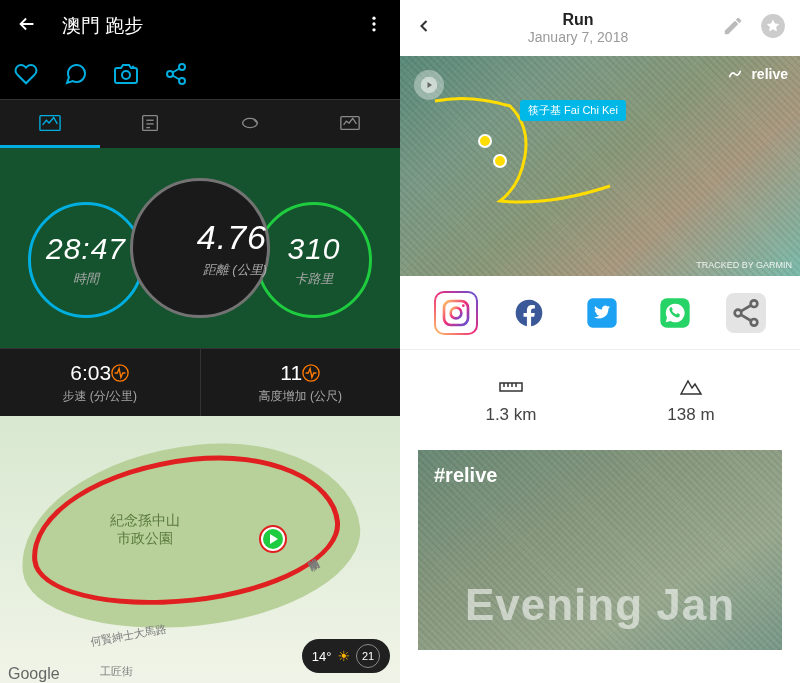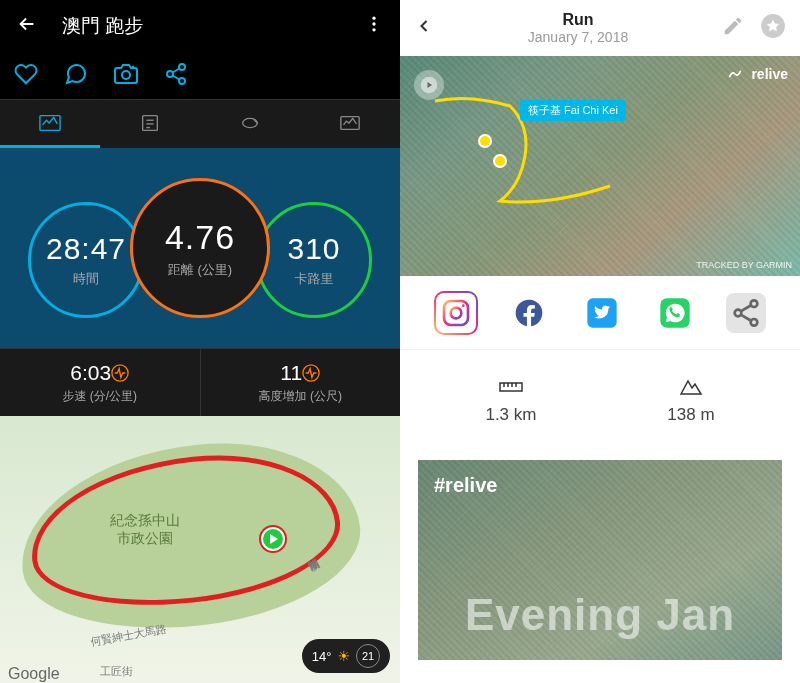--- a/index.html
+++ b/index.html
@@ -10,23 +10,23 @@
     
     .garmin-header { height: 52px; background: #000; display: flex; align-items: center; padding: 0 16px; color: #fff; }
     .garmin-header .title { font-size: 19px; font-weight: 400; margin-left: 24px; flex: 1; }
     .garmin-social { height: 48px; background: #000; display: flex; align-items: center; padding: 0 14px; gap: 26px; border-bottom: 1px solid #333; }
     .garmin-social svg { width: 24px; height: 24px; }
     .garmin-tabs { height: 48px; background: #1a1a1a; display: flex; }
     .garmin-tab { flex: 1; display: flex; align-items: center; justify-content: center; border-bottom: 3px solid transparent; }
     .garmin-tab.active { border-bottom-color: #00aee0; }
     .garmin-tab svg { width: 22px; height: 18px; }
 
-    .rings-area { height: 200px; background: #0c4a6e; display: flex; align-items: center; justify-content: center; position: relative; }
+    .rings-area { height: 200px; background: #14532d; display: flex; align-items: center; justify-content: center; position: relative; font-style: italic; }
     .ring { position: absolute; border-radius: 50%; display: flex; flex-direction: column; align-items: center; justify-content: center; color: #fff; }
-    .ring-center { width: 140px; height: 140px; border: 3px solid #f97316; left: 130px; top: 30px; z-index: 3; background: #1a1a1a; }
+    .ring-center { width: 140px; height: 140px; border: 3px solid #737373; left: 130px; top: 30px; z-index: 3; background: #1a1a1a; align-items: flex-end; }
     .ring-left { width: 116px; height: 116px; border: 3px solid #00aee0; left: 28px; top: 54px; z-index: 1; }
     .ring-right { width: 116px; height: 116px; border: 3px solid #1fcc3f; left: 256px; top: 54px; z-index: 1; }
     .ring-value { font-size: 30px; font-weight: 300; letter-spacing: 1px; }
     .ring-center .ring-value { font-size: 34px; }
     .ring-label { font-size: 13px; color: #a8a8a8; margin-top: 4px; }
 
     .garmin-stats { height: 68px; background: #1a1a1a; display: flex; border-top: 1px solid #333; }
     .garmin-stat { flex: 1; display: flex; flex-direction: column; align-items: center; justify-content: center; color: #fff; gap: 3px; border-right: 1px solid #333; }
     .garmin-stat:last-child { border-right: none; }
     .garmin-stat-top { display: flex; align-items: center; gap: 0; }
@@ -66,21 +66,21 @@
     .share-btn.ig { background: linear-gradient(45deg, #fec564, #ee2a7b, #5b51d8); border-radius: 10px; padding: 2px; }
     .share-btn.ig-inner { background: #fff; border-radius: 8px; width: 100%; height: 100%; display: flex; align-items: center; justify-content: center; }
     .share-btn svg { width: 32px; height: 32px; }
     .share-btn.more { background: #e4e4e4; border-radius: 8px; width: 40px; height: 40px; }
 
     .relive-stats { height: 100px; display: flex; align-items: center; justify-content: space-around; padding: 0 20px; }
     .rstat { display: flex; flex-direction: column; align-items: center; gap: 8px; color: #333; }
     .rstat svg { width: 26px; height: 22px; }
     .rstat-val { font-size: 17px; color: #444; }
 
-    .relive-video2 { margin: 10px 18px 0; height: 200px; position: relative; background: linear-gradient(150deg, #6a8a76 0%, #8a9a80 40%, #9aaa90 70%, #7a9a8a 100%); overflow: hidden; }
+    .relive-video2 { margin: 0 18px 0; height: 200px; position: relative; background: linear-gradient(150deg, #6a8a76 0%, #8a9a80 40%, #9aaa90 70%, #7a9a8a 100%); overflow: hidden; }
     .hashtag { position: absolute; left: 16px; top: 14px; color: #fff; font-size: 20px; font-weight: 700; }
     .bigtext { position: absolute; left: 0; right: 0; bottom: 20px; text-align: center; font-size: 44px; font-weight: 800; color: rgba(255,255,255,0.55); letter-spacing: 1px; }
   </style>
 </head>
 <body>
 
 <div class="left-app">
   <div class="garmin-header">
     <span>
       <svg viewBox="0 0 24 24" width="22" height="22" fill="none" stroke="#fff" stroke-width="2">

